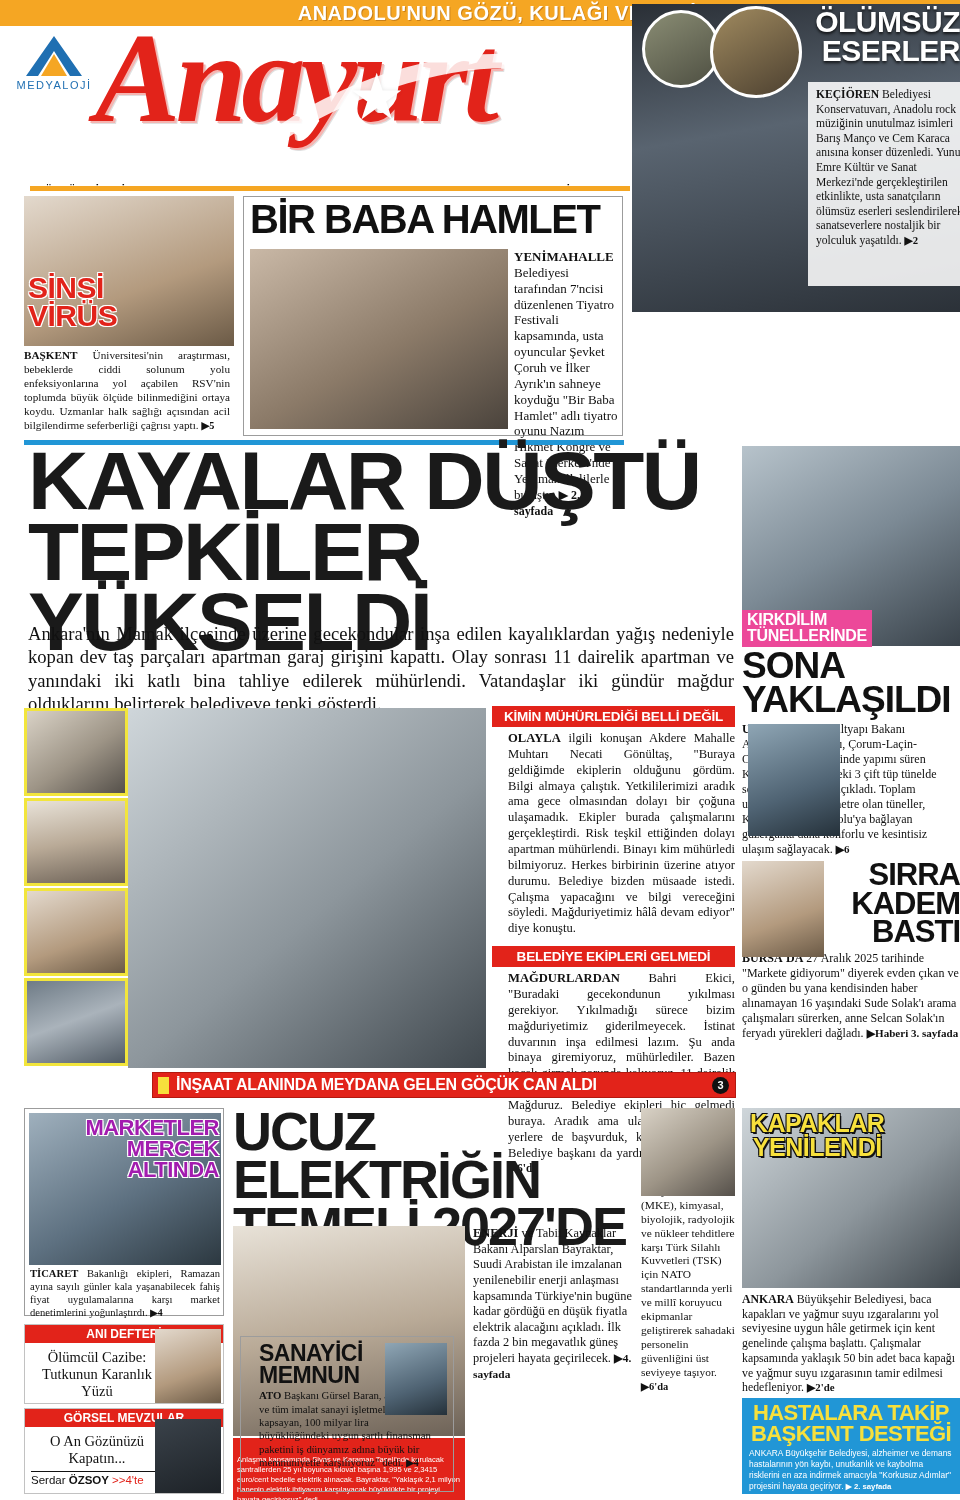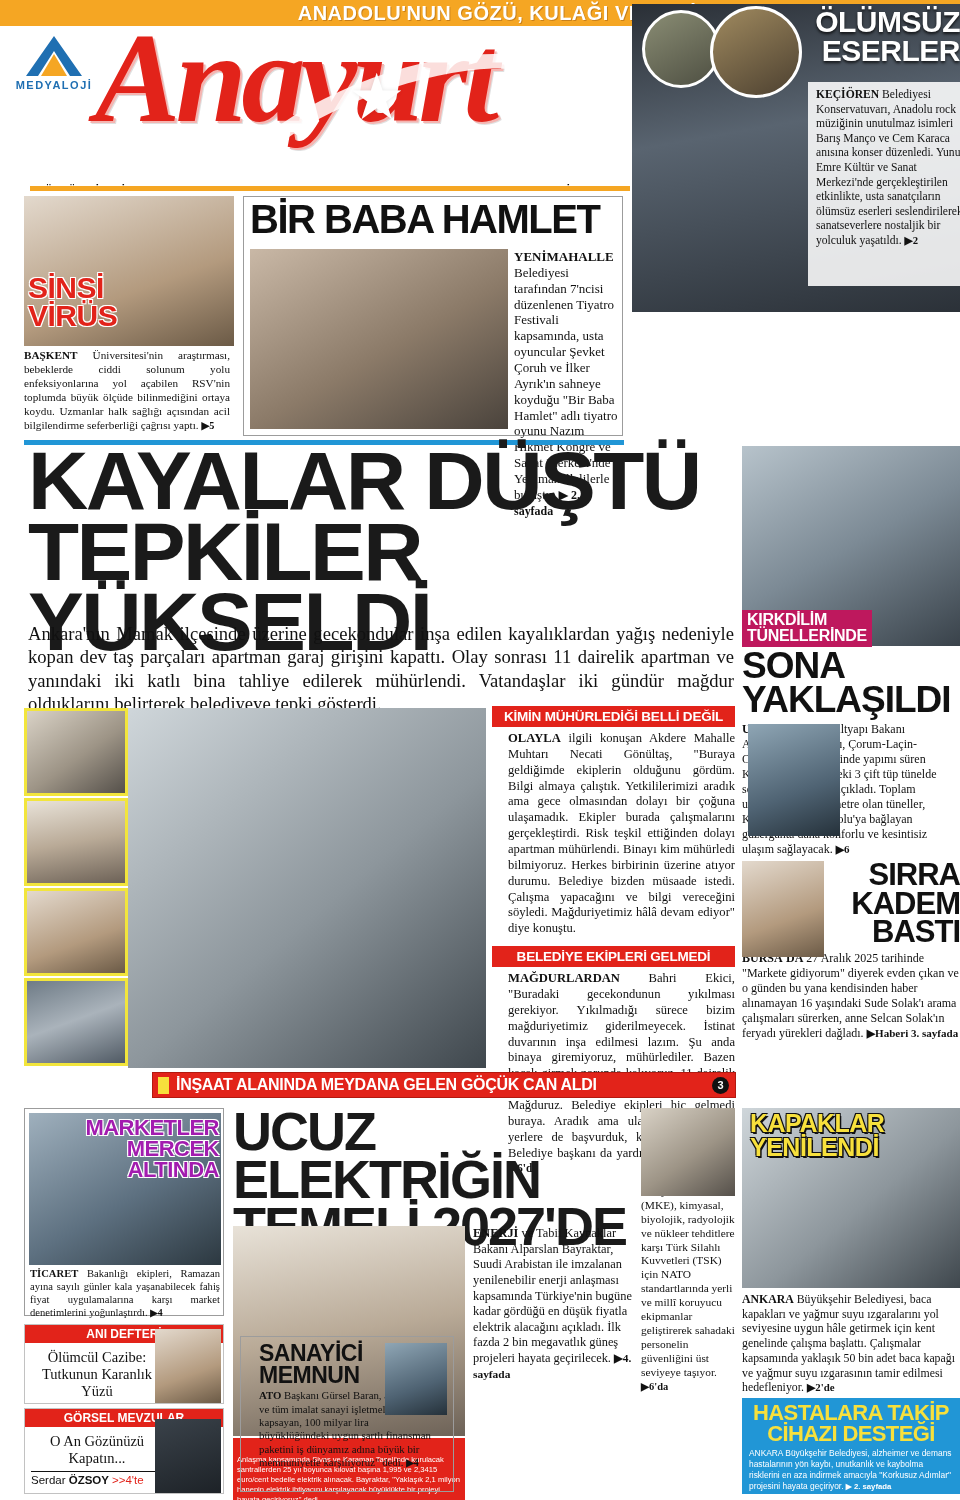--- a/index.html
+++ b/index.html
@@ -18,21 +18,21 @@
   .topbar-inner{position:absolute;left:110px;top:0;right:0;height:26px;
     display:flex;align-items:center;justify-content:center;}
   .slogan{font-family:"Liberation Sans",sans-serif;font-weight:bold;font-size:20px;
     color:#ffffff;letter-spacing:.5px;text-shadow:1px 1px 0 #c8801a;white-space:nowrap;
     transform:translateX(-38px);}
   .mast{left:0;top:26px;width:640px;height:160px;background:#fff;overflow:hidden;}
   .logo-medya{position:absolute;left:10px;top:8px;width:88px;text-align:center;}
   .logo-tri{width:60px;height:44px;margin:0 auto;position:relative;}
   .logo-tri svg{display:block;}
   .logo-word{font-family:"Liberation Sans",sans-serif;font-size:11px;color:#1f6fb2;
-    letter-spacing:1.5px;font-weight:bold;margin-top:1px;}
+    letter-spacing:1.5px;font-weight:normal;margin-top:1px;}
   .nameplate{position:absolute;left:95px;top:-12px;font-family:"Liberation Serif",serif;
     font-size:128px;font-weight:bold;font-style:italic;color:#e2231a;
     letter-spacing:-5px;line-height:1;
     text-shadow:2px 2px 0 #f5b5b1, 3px 3px 0 rgba(0,0,0,.12);}
   .swoosh{position:absolute;left:215px;top:48px;width:330px;height:110px;
     border-radius:50%;border:16px solid rgba(255,255,255,.85);
     transform:rotate(-20deg);pointer-events:none;}
   .star{position:absolute;left:348px;top:40px;color:#fff;font-size:64px;line-height:1;
     text-shadow:0 0 4px rgba(0,0,0,.10);}
   .mast-sub{position:absolute;left:36px;top:158px;font-family:"Liberation Sans",sans-serif;
@@ -43,21 +43,21 @@
     font-weight:bold;font-size:11px;color:#111;}
   .mast-rule{left:30px;top:186px;width:600px;height:5px;background:#f5a623;}
 
   
   .ph{background:#9aa3ab;position:absolute;overflow:hidden;}
   .ph.g1{background:linear-gradient(160deg,#6e7b86 0%,#aab3bb 48%,#505a64 100%);}
   .ph.g2{background:linear-gradient(150deg,#c9b8a6 0%,#8b7a68 55%,#4a433c 100%);}
   .ph.g3{background:linear-gradient(170deg,#e8e2d8 0%,#b9aa97 50%,#6d6257 100%);}
   .ph.g4{background:linear-gradient(145deg,#d9d2c6 0%,#9d9486 55%,#55504a 100%);}
   .ph.g5{background:linear-gradient(160deg,#8fa6b5 0%,#4f6373 60%,#25313a 100%);}
-  .ph.g6{background:linear-gradient(140deg,#cfd6da 0%,#8d969c 55%,#3f474d 100%);}
+  .ph.g6{background:linear-gradient(140deg,#cfd6da 0%,#8d969c 55%,#3f474d 100%);text-align:center;}
   .ph.g7{background:linear-gradient(150deg,#b7c3cb 0%,#7c8a95 50%,#39424a 100%);}
   .ph.g8{background:linear-gradient(160deg,#e3d9cd 0%,#b39a7e 60%,#6b5a46 100%);}
   .ph.g9{background:linear-gradient(150deg,#9fb0bd 0%,#5d7080 55%,#2c3840 100%);}
   .ph.dark{background:linear-gradient(160deg,#3a424a 0%,#1d2227 100%);}
 
   
   .olumsuz{left:632px;top:4px;width:328px;height:308px;}
   .olumsuz .bg{position:absolute;inset:0;
     background:linear-gradient(170deg,#2a2f36 0%,#596470 40%,#2b3138 100%);}
   .circ{position:absolute;border-radius:50%;border:3px solid #ffffff;overflow:hidden;}
@@ -116,21 +116,21 @@
   .ccol{left:492px;top:706px;width:243px;}
   .ccol p{margin:4px 0 0 16px;font-size:12.6px;line-height:1.26;color:#111;
     text-align:justify;hyphens:auto;}
   .ccol p b{font-weight:bold;}
   .ccol .gap{height:9px;}
 
   
   .rail{left:742px;top:446px;width:218px;}
   .rail .img1{width:218px;height:200px;position:relative;}
   .kirk{position:relative;margin-top:-36px;}
-  .kirk-tag{display:inline-block;background:#be185d;color:#fff;
+  .kirk-tag{display:inline-block;background:#ec4899;color:#fff;
     font-family:"Liberation Sans",sans-serif;font-weight:bold;font-size:16px;
     line-height:1.02;padding:2px 5px;letter-spacing:-.3px;}
   .kirk-tag span{display:block;}
   .kirk-big{font-family:"Liberation Sans",sans-serif;font-weight:bold;font-size:37px;
     line-height:.94;color:#111;letter-spacing:-1px;margin-top:2px;}
   .kirk-big .ln2{display:block;}
   .kirk-body{margin:4px 0 0 0;font-size:12px;line-height:1.25;color:#111;hyphens:auto;}
   .kirk-body b{font-weight:bold;}
   .kirk-face{float:right;width:92px;height:112px;margin:2px 0 3px 6px;}
 
@@ -439,21 +439,21 @@
     </div>
     <p>
       <b>ANKARA</b><span> Büyükşehir Belediyesi, baca kapakları ve yağmur suyu ızgaralarını yol seviyesine uygun hâle getirmek için kent genelinde çalışma başlattı. Çalışmalar kapsamında yaklaşık 50 bin adet baca kapağı ve yağmur suyu ızgarasının tamir edilmesi hedefleniyor.</span>
       <b class="arrow">▶2'de</b>
     </p>
   </div>
 
   <div class="hasta">
     <div class="ttl">
       <span>HASTALARA TAKİP</span><br>
-      <span>CİHAZI DESTEĞİ</span>
+      <span>BAŞKENT DESTEĞİ</span>
     </div>
     <p>
       <span>ANKARA Büyükşehir Belediyesi, alzheimer ve demans hastalarının yön kaybı, unutkanlık ve kaybolma risklerini en aza indirmek amacıyla "Korkusuz Adımlar" projesini hayata geçiriyor.</span>
       <b class="arrow">▶ 2. sayfada</b>
     </p>
   </div>
 
 </div>
 
 </body></html>

